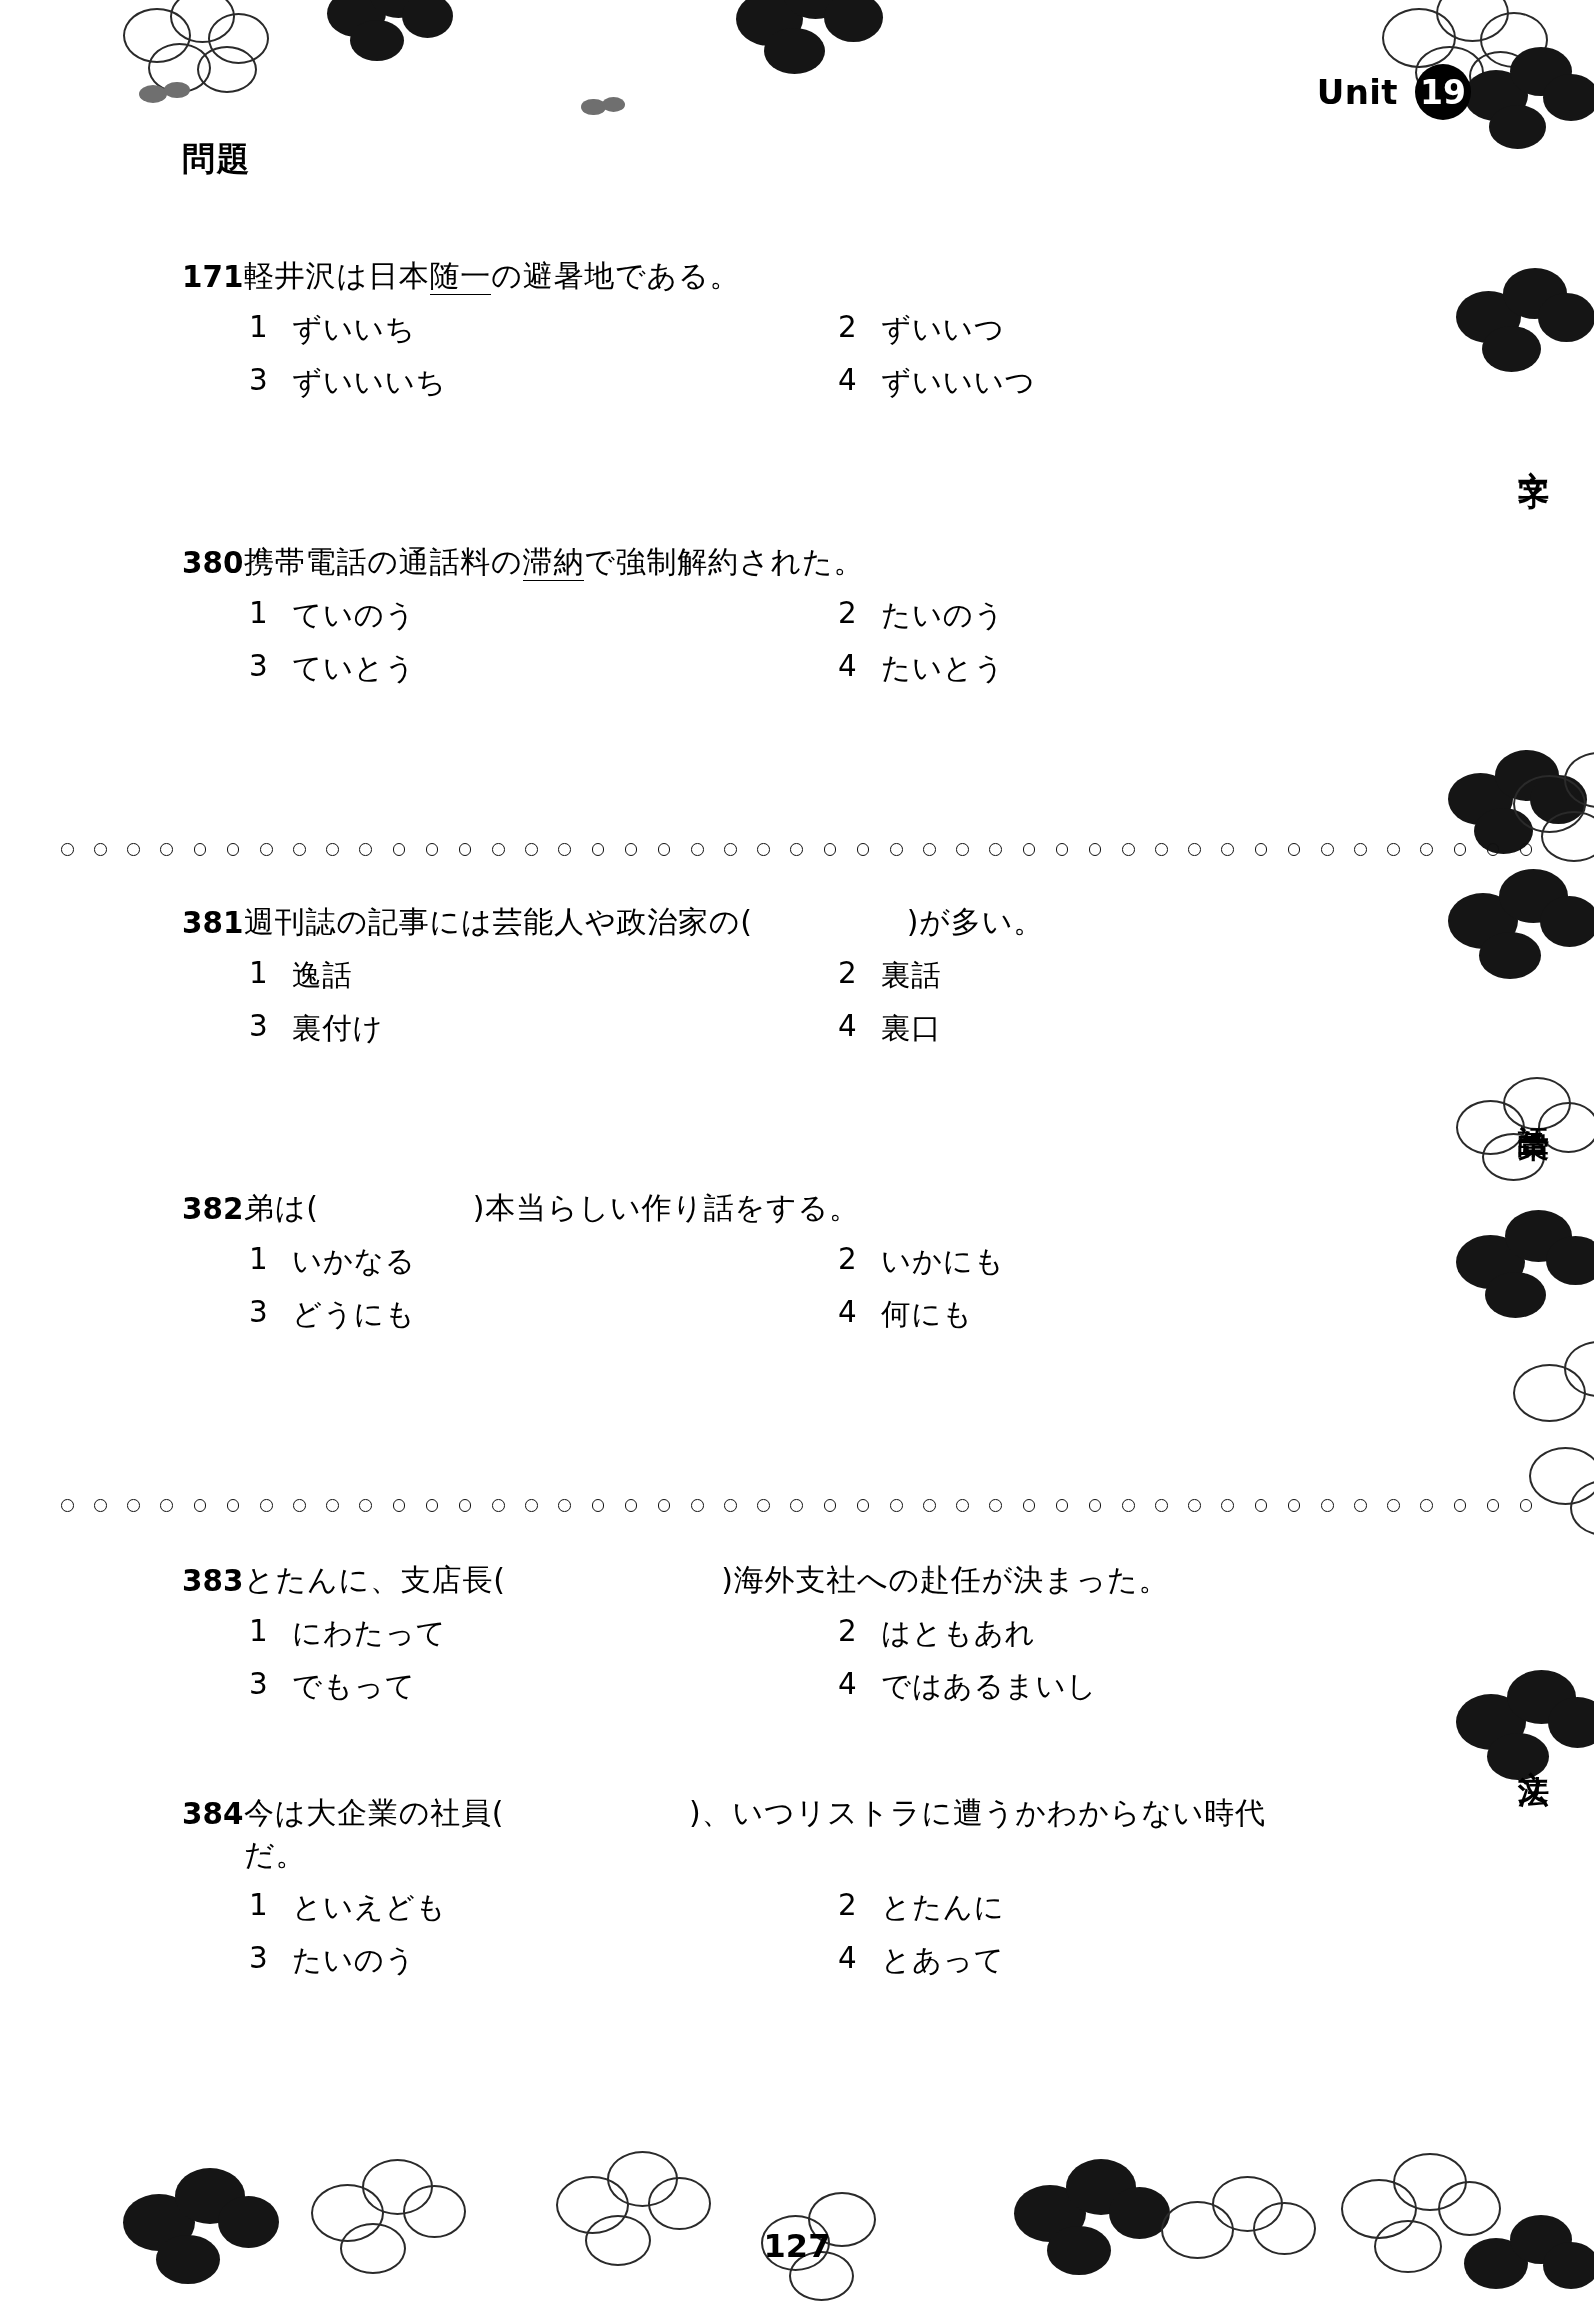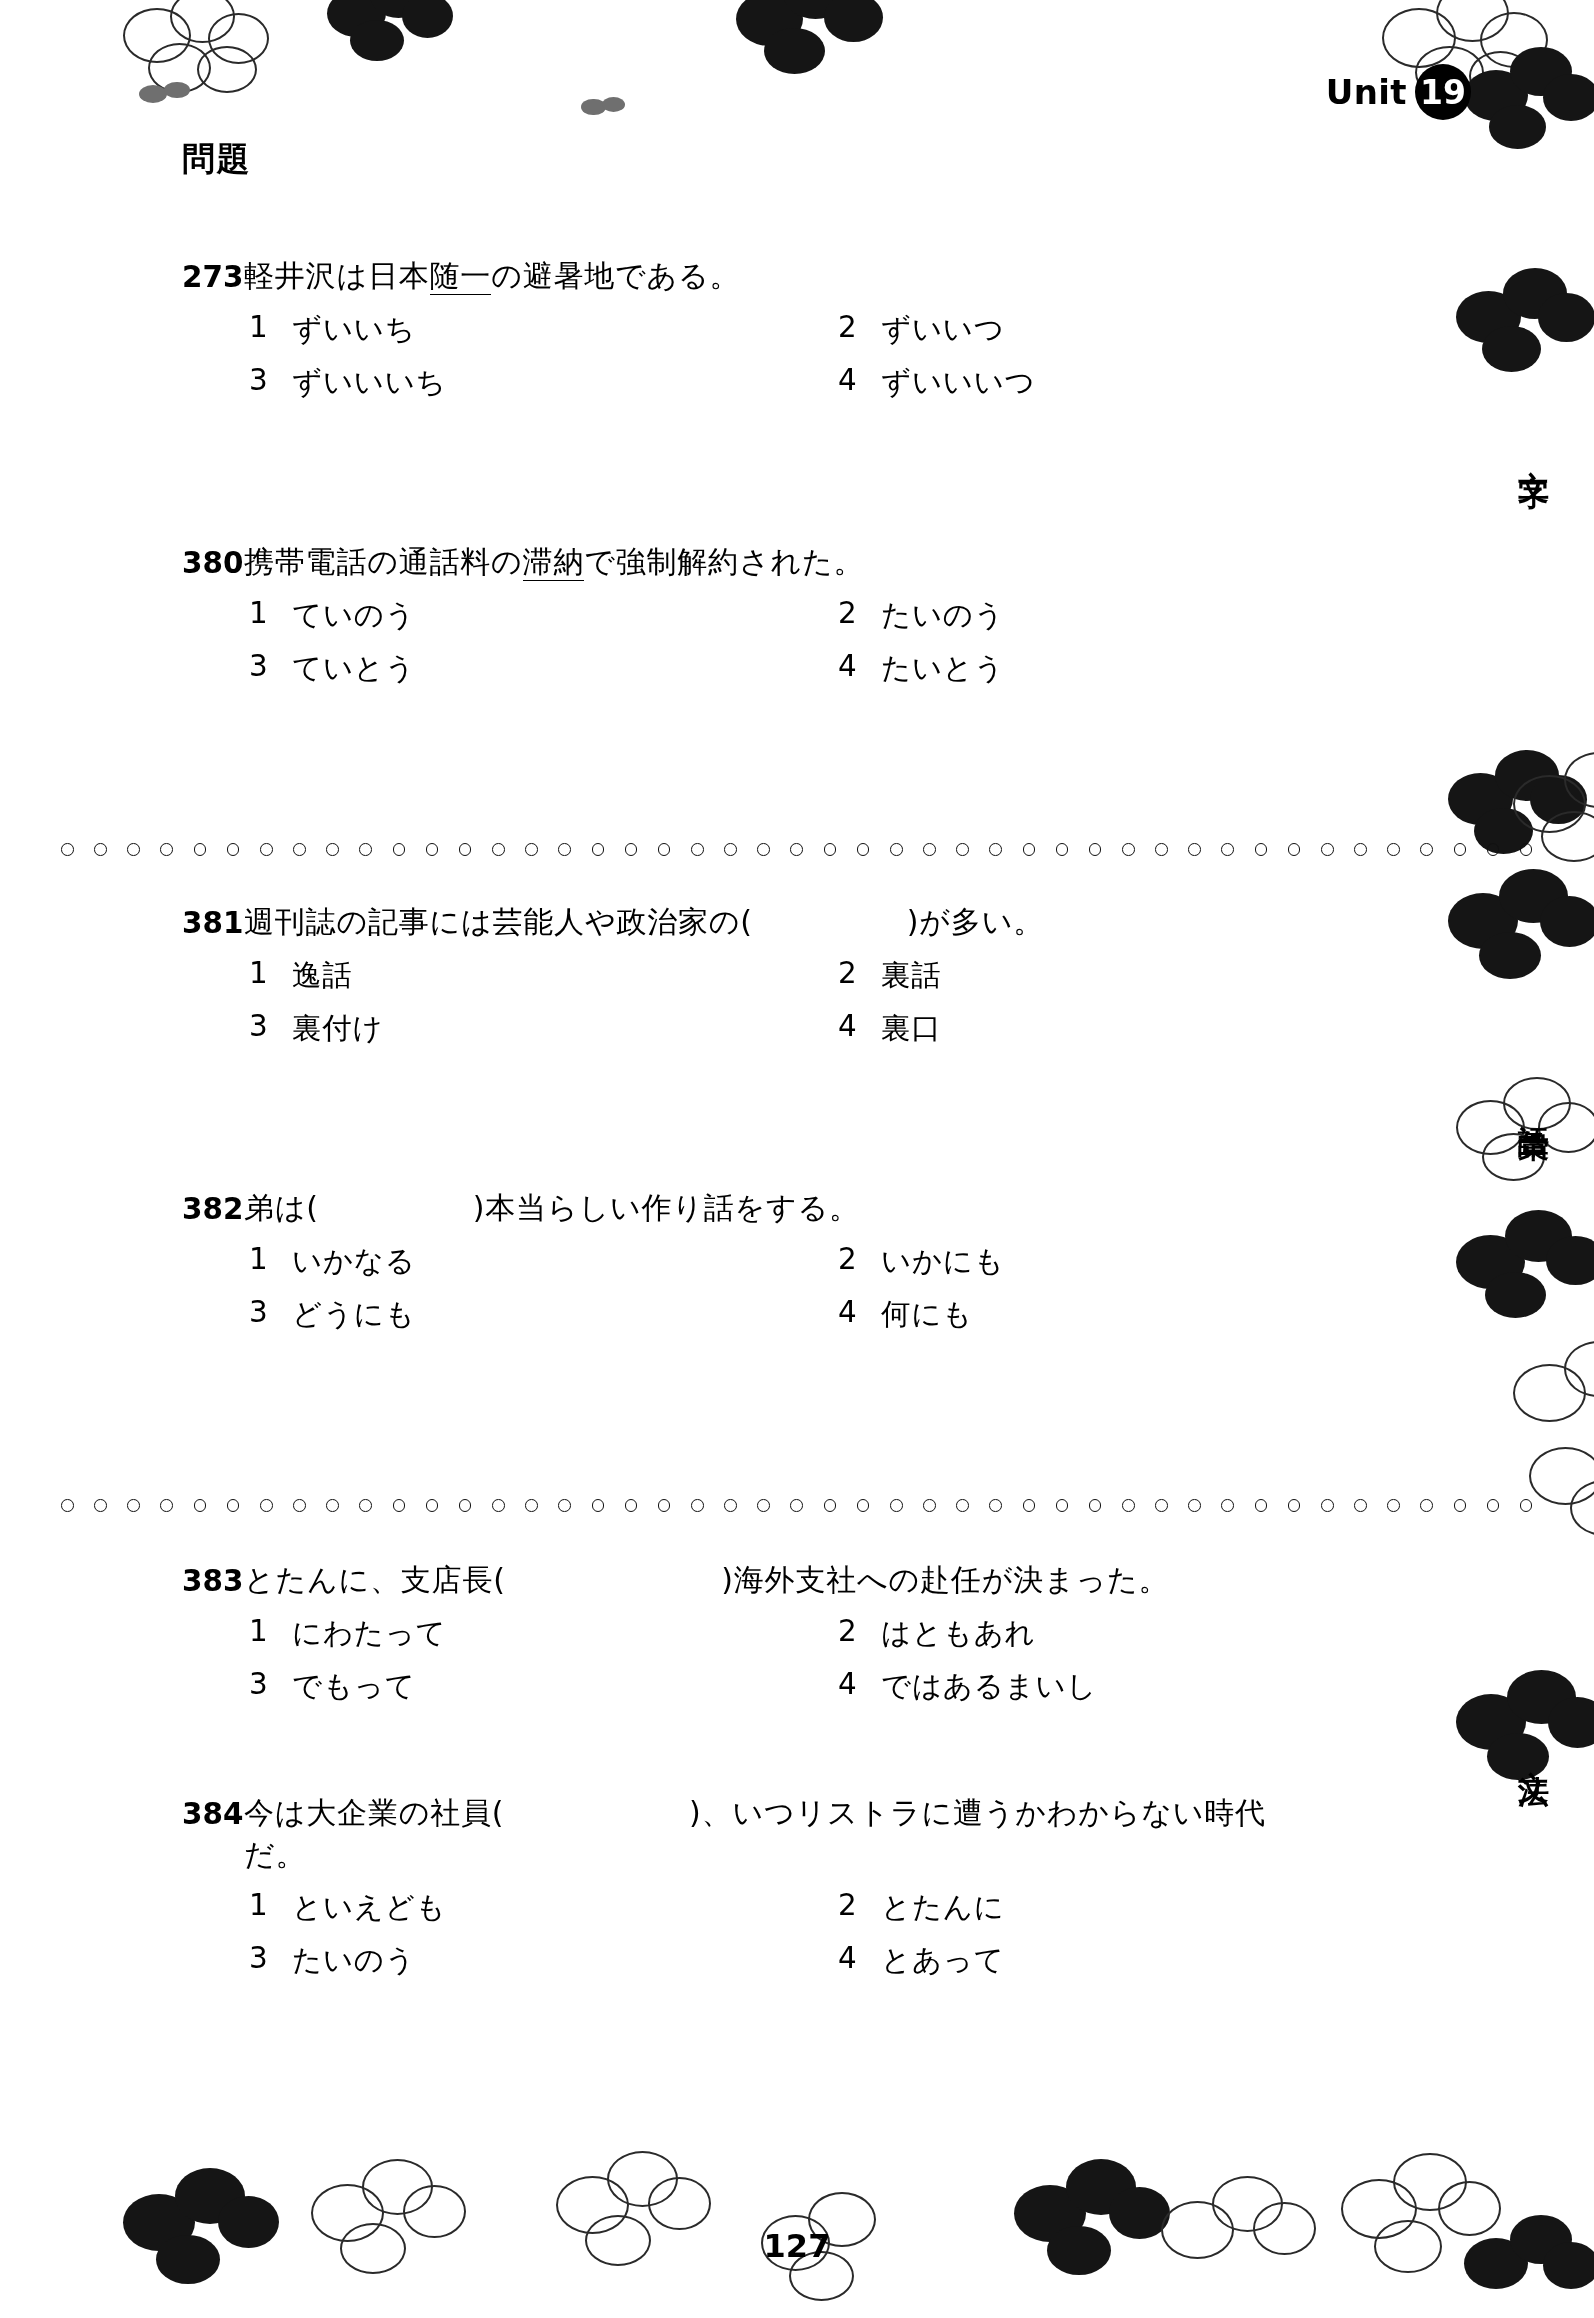--- a/index.html
+++ b/index.html
@@ -42,21 +42,21 @@
     background: #6f6f6f;
   }
 
   
   .unit-badge {
     position: absolute;
     right: 123px;
     top: 64px;
     display: flex;
     align-items: center;
-    gap: 8px;
+    gap: 17px;
     z-index: 5;
     margin-left: 32px;
   }
   .unit-label {
     font-family: "DejaVu Sans", "Liberation Sans", sans-serif;
     font-weight: bold;
     font-size: 34px;
     letter-spacing: 0.4px;
   }
   .unit-circle {
@@ -342,21 +342,21 @@
   <div class="mondai">問題</div>
 
   <div class="side-label side-moji">文字</div>
   <div class="side-label side-goi">語彙</div>
   <div class="side-label side-bunpo">文法</div>
 
   <div class="content">
 
     <div class="question" style="top:254px;">
       <div class="q-head">
-        <span class="q-num">273</span>
+        <span class="q-num">171</span>
         <span class="q-stem"><span>軽井沢は日本</span><span class="ul">随一</span><span>の避暑地である。</span></span>
       </div>
       <div class="choices">
         <div class="choice">
             <span class="cnum">1</span>
             <span>ずいいち</span>
           </div>
         <div class="choice">
             <span class="cnum">2</span>
             <span>ずいいつ</span>

